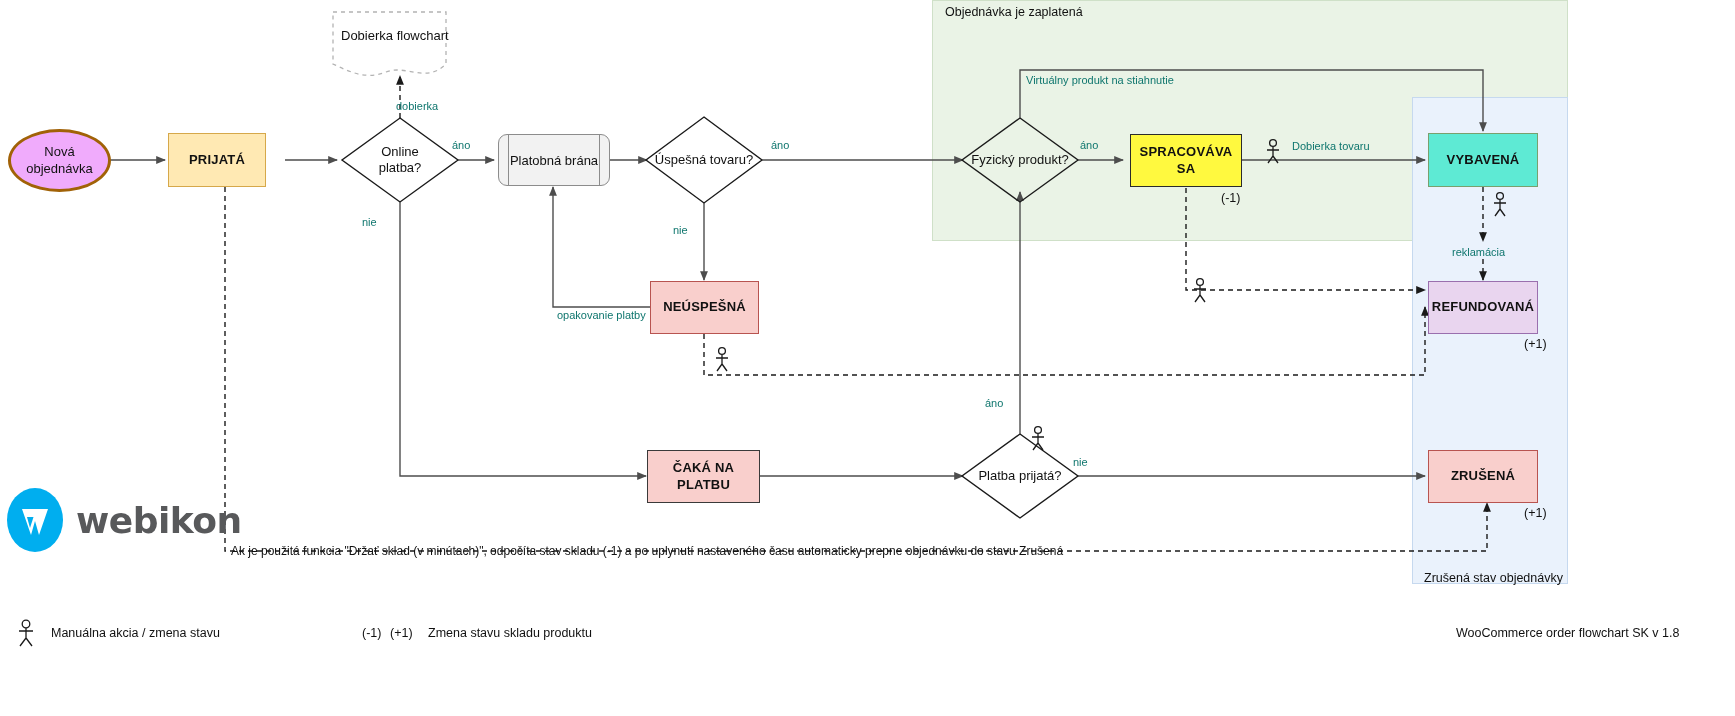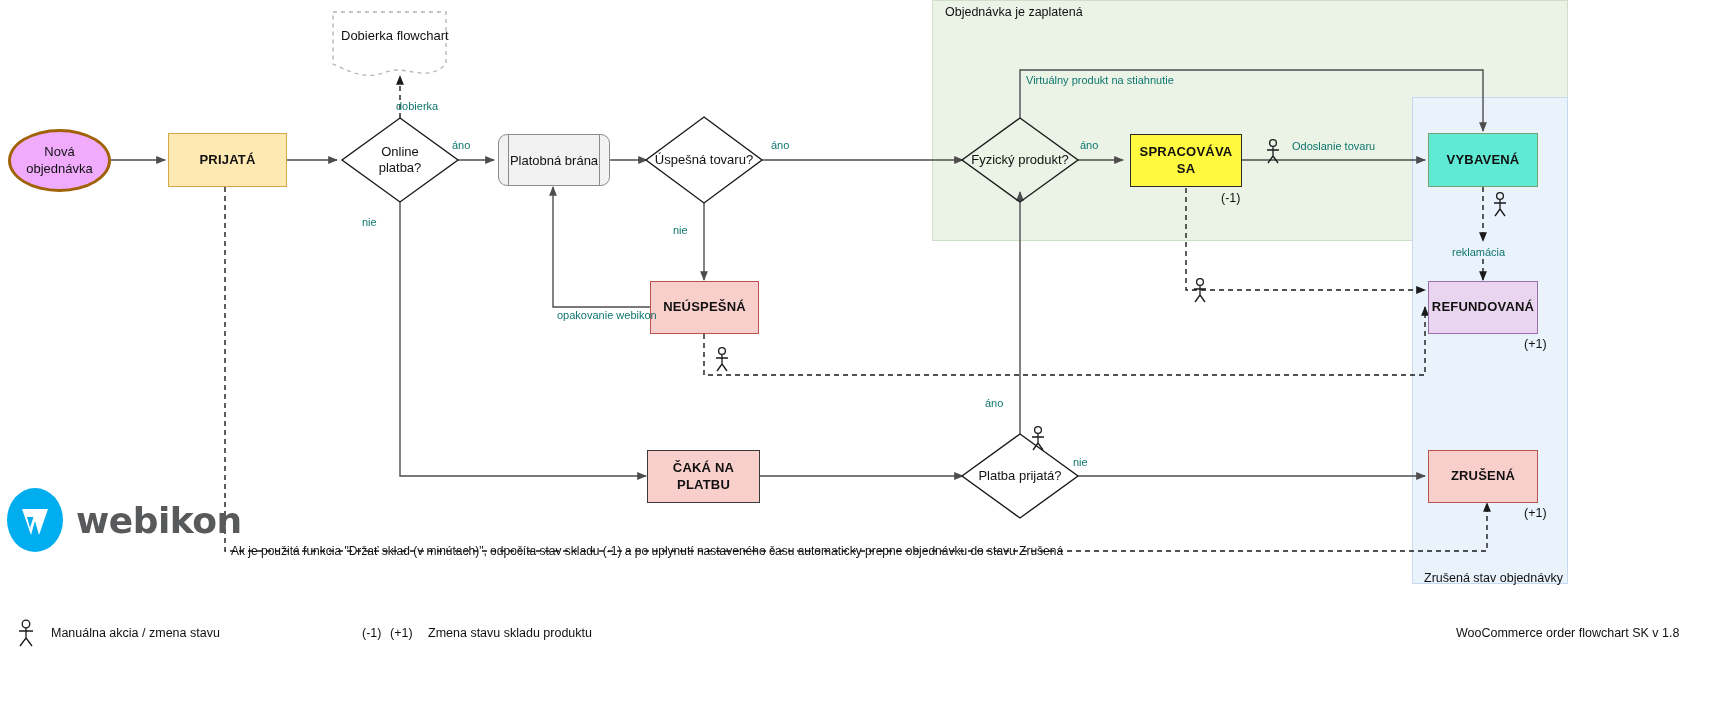--- a/index.html
+++ b/index.html
@@ -250,21 +250,21 @@
       <circle cx="1038" cy="430" r="3.4"></circle>
       <path d="M 1038 434 L 1038 443 M 1032 437 L 1044 437 M 1038 443 L 1033 450 M 1038 443 L 1043 450"></path>
 
       <circle cx="26" cy="624" r="3.8"></circle>
       <path d="M 26 628 L 26 638 M 19 631 L 33 631 M 26 638 L 20 646 M 26 638 L 32 646"></path>
     </g>
   </svg>
 
   <div class="node ellipse-start" style="left:8px; top:129px; width:103px; height:63px;">Nová objednávka</div>
 
-  <div class="node bold box-prijata" style="left:168px; top:133px; width:119px; height:54px;">PRIJATÁ</div>
+  <div class="node bold box-prijata" style="left:168px; top:133px; width:98px; height:54px;">PRIJATÁ</div>
 
   <div class="dashed-doc-label" style="left:341px; top:28px;">Dobierka flowchart</div>
 
   <div class="diamond-txt" style="left:355px; top:137px; width:90px; height:46px;">
     <span style="white-space:pre-line;">Online
 platba?</span>
   </div>
 
   <div class="gateway" style="left:498px; top:134px; width:112px; height:52px;">
     <div class="bar" style="left:9px;"></div>
@@ -294,24 +294,24 @@
 
   <div class="node bold box-refundovana" style="left:1428px; top:281px; width:110px; height:53px;">REFUNDOVANÁ</div>
 
   <div class="node bold box-red" style="left:1428px; top:450px; width:110px; height:53px;">ZRUŠENÁ</div>
 
   <div class="lbl" style="left:396px; top:100px;">dobierka</div>
   <div class="lbl" style="left:452px; top:139px;">áno</div>
   <div class="lbl" style="left:362px; top:216px;">nie</div>
   <div class="lbl" style="left:771px; top:139px;">áno</div>
   <div class="lbl" style="left:673px; top:224px;">nie</div>
-  <div class="lbl" style="left:557px; top:309px;">opakovanie webikon</div>
+  <div class="lbl" style="left:557px; top:309px;">opakovanie platby</div>
   <div class="lbl" style="left:1026px; top:74px;">Virtuálny produkt na stiahnutie</div>
   <div class="lbl" style="left:1080px; top:139px;">áno</div>
-  <div class="lbl" style="left:1292px; top:140px;">Odoslanie tovaru</div>
+  <div class="lbl" style="left:1292px; top:140px;">Dobierka tovaru</div>
   <div class="lbl" style="left:1452px; top:246px;">reklamácia</div>
   <div class="lbl" style="left:985px; top:397px;">áno</div>
   <div class="lbl" style="left:1073px; top:456px;">nie</div>
 
   <div class="stock-tag" style="left:1221px; top:191px;">(-1)</div>
   <div class="stock-tag" style="left:1524px; top:337px;">(+1)</div>
   <div class="stock-tag" style="left:1524px; top:506px;">(+1)</div>
 
   <div class="note-txt" style="left:231px; top:544px;">Ak je použitá funkcia "Držať sklad (v minútach)", odpočíta stav skladu (-1) a po uplynutí nastaveného času automaticky prepne objednávku do stavu Zrušená</div>
 

